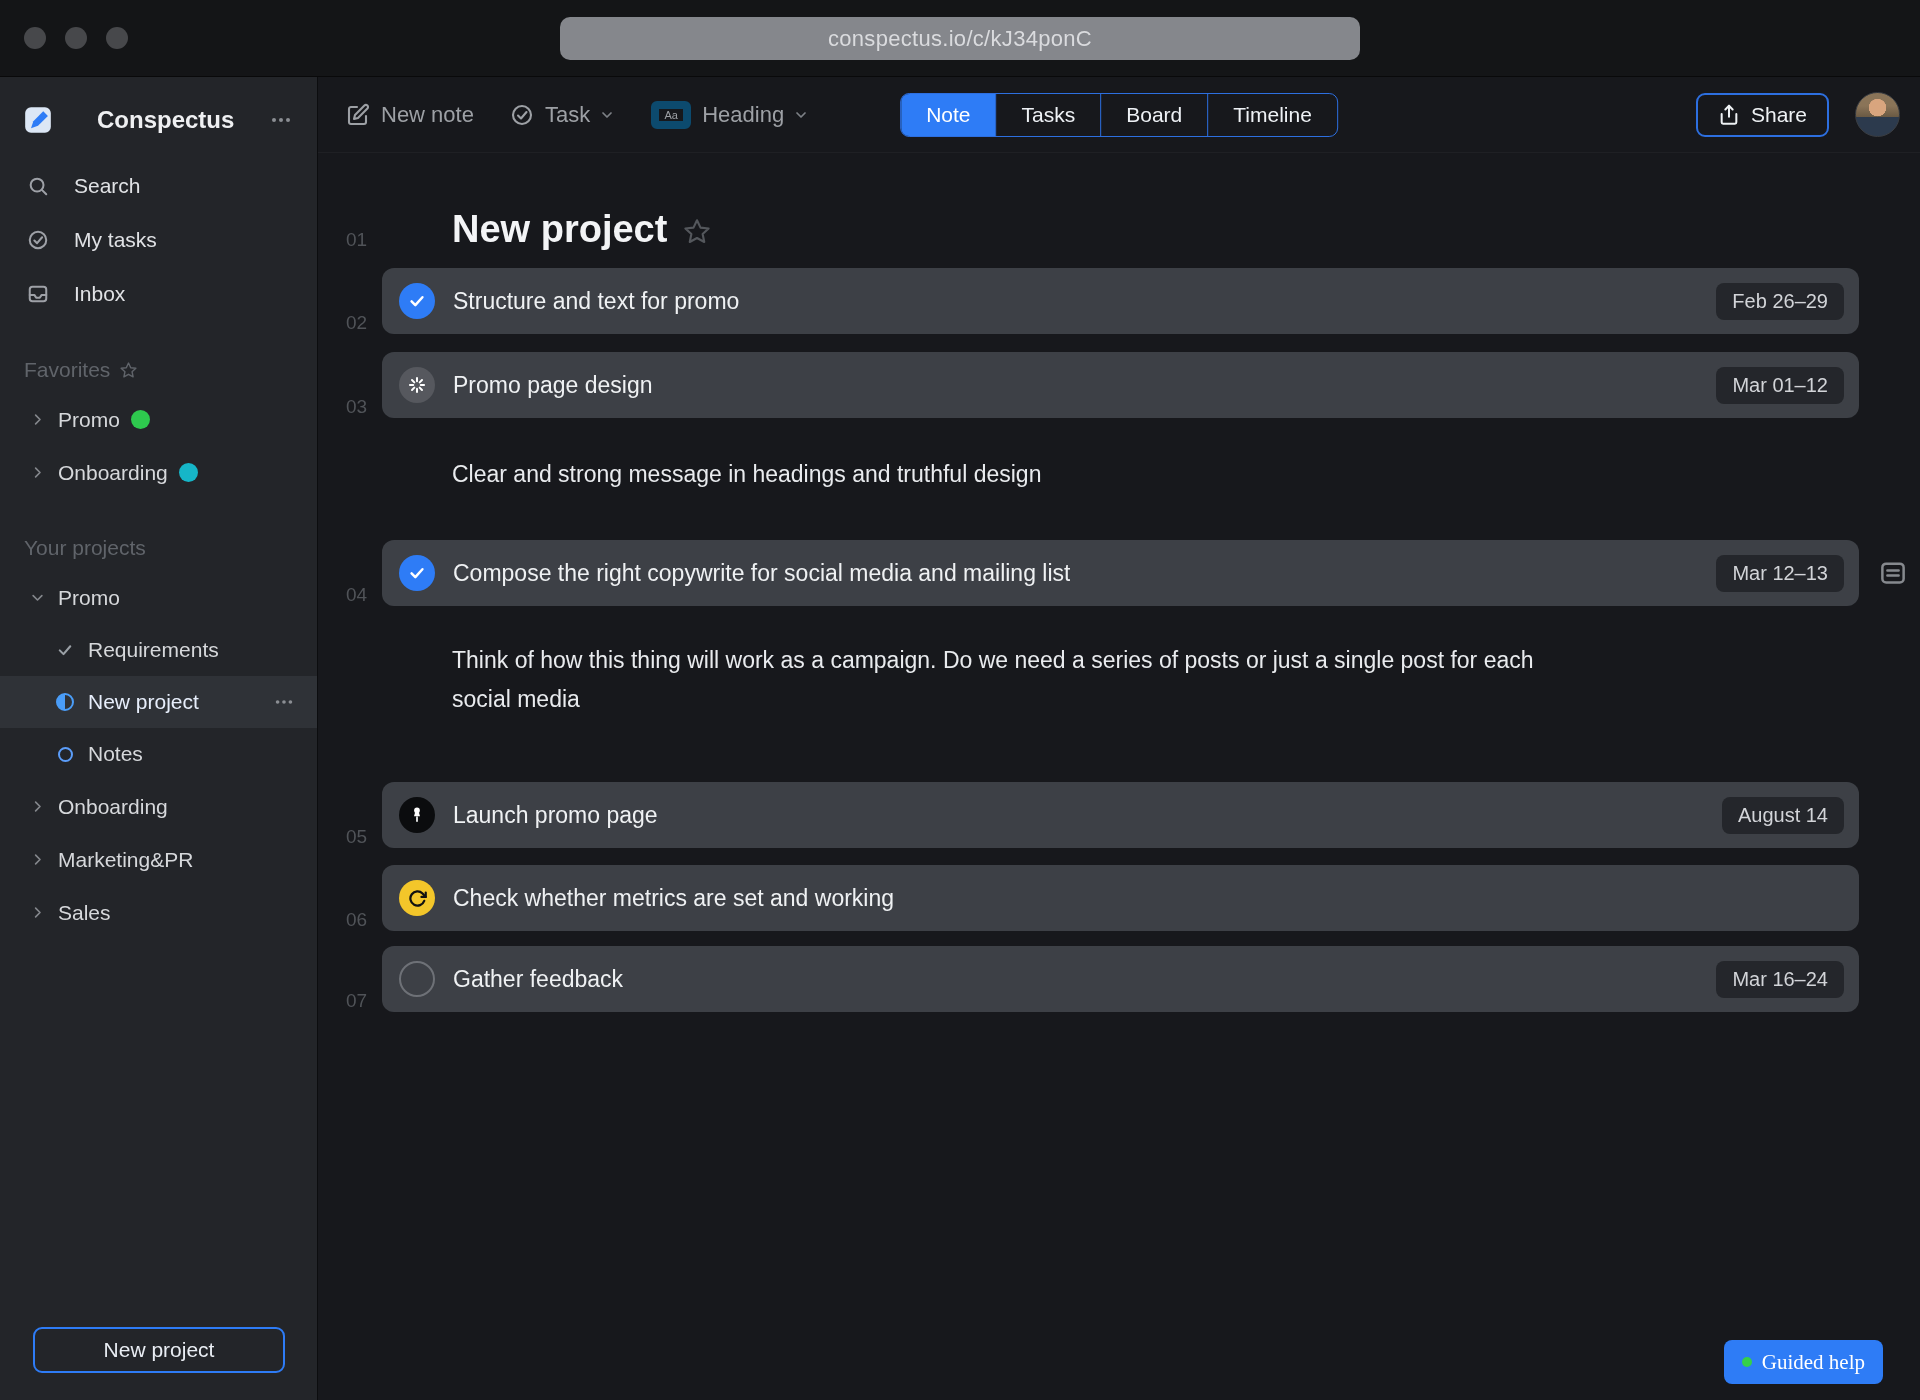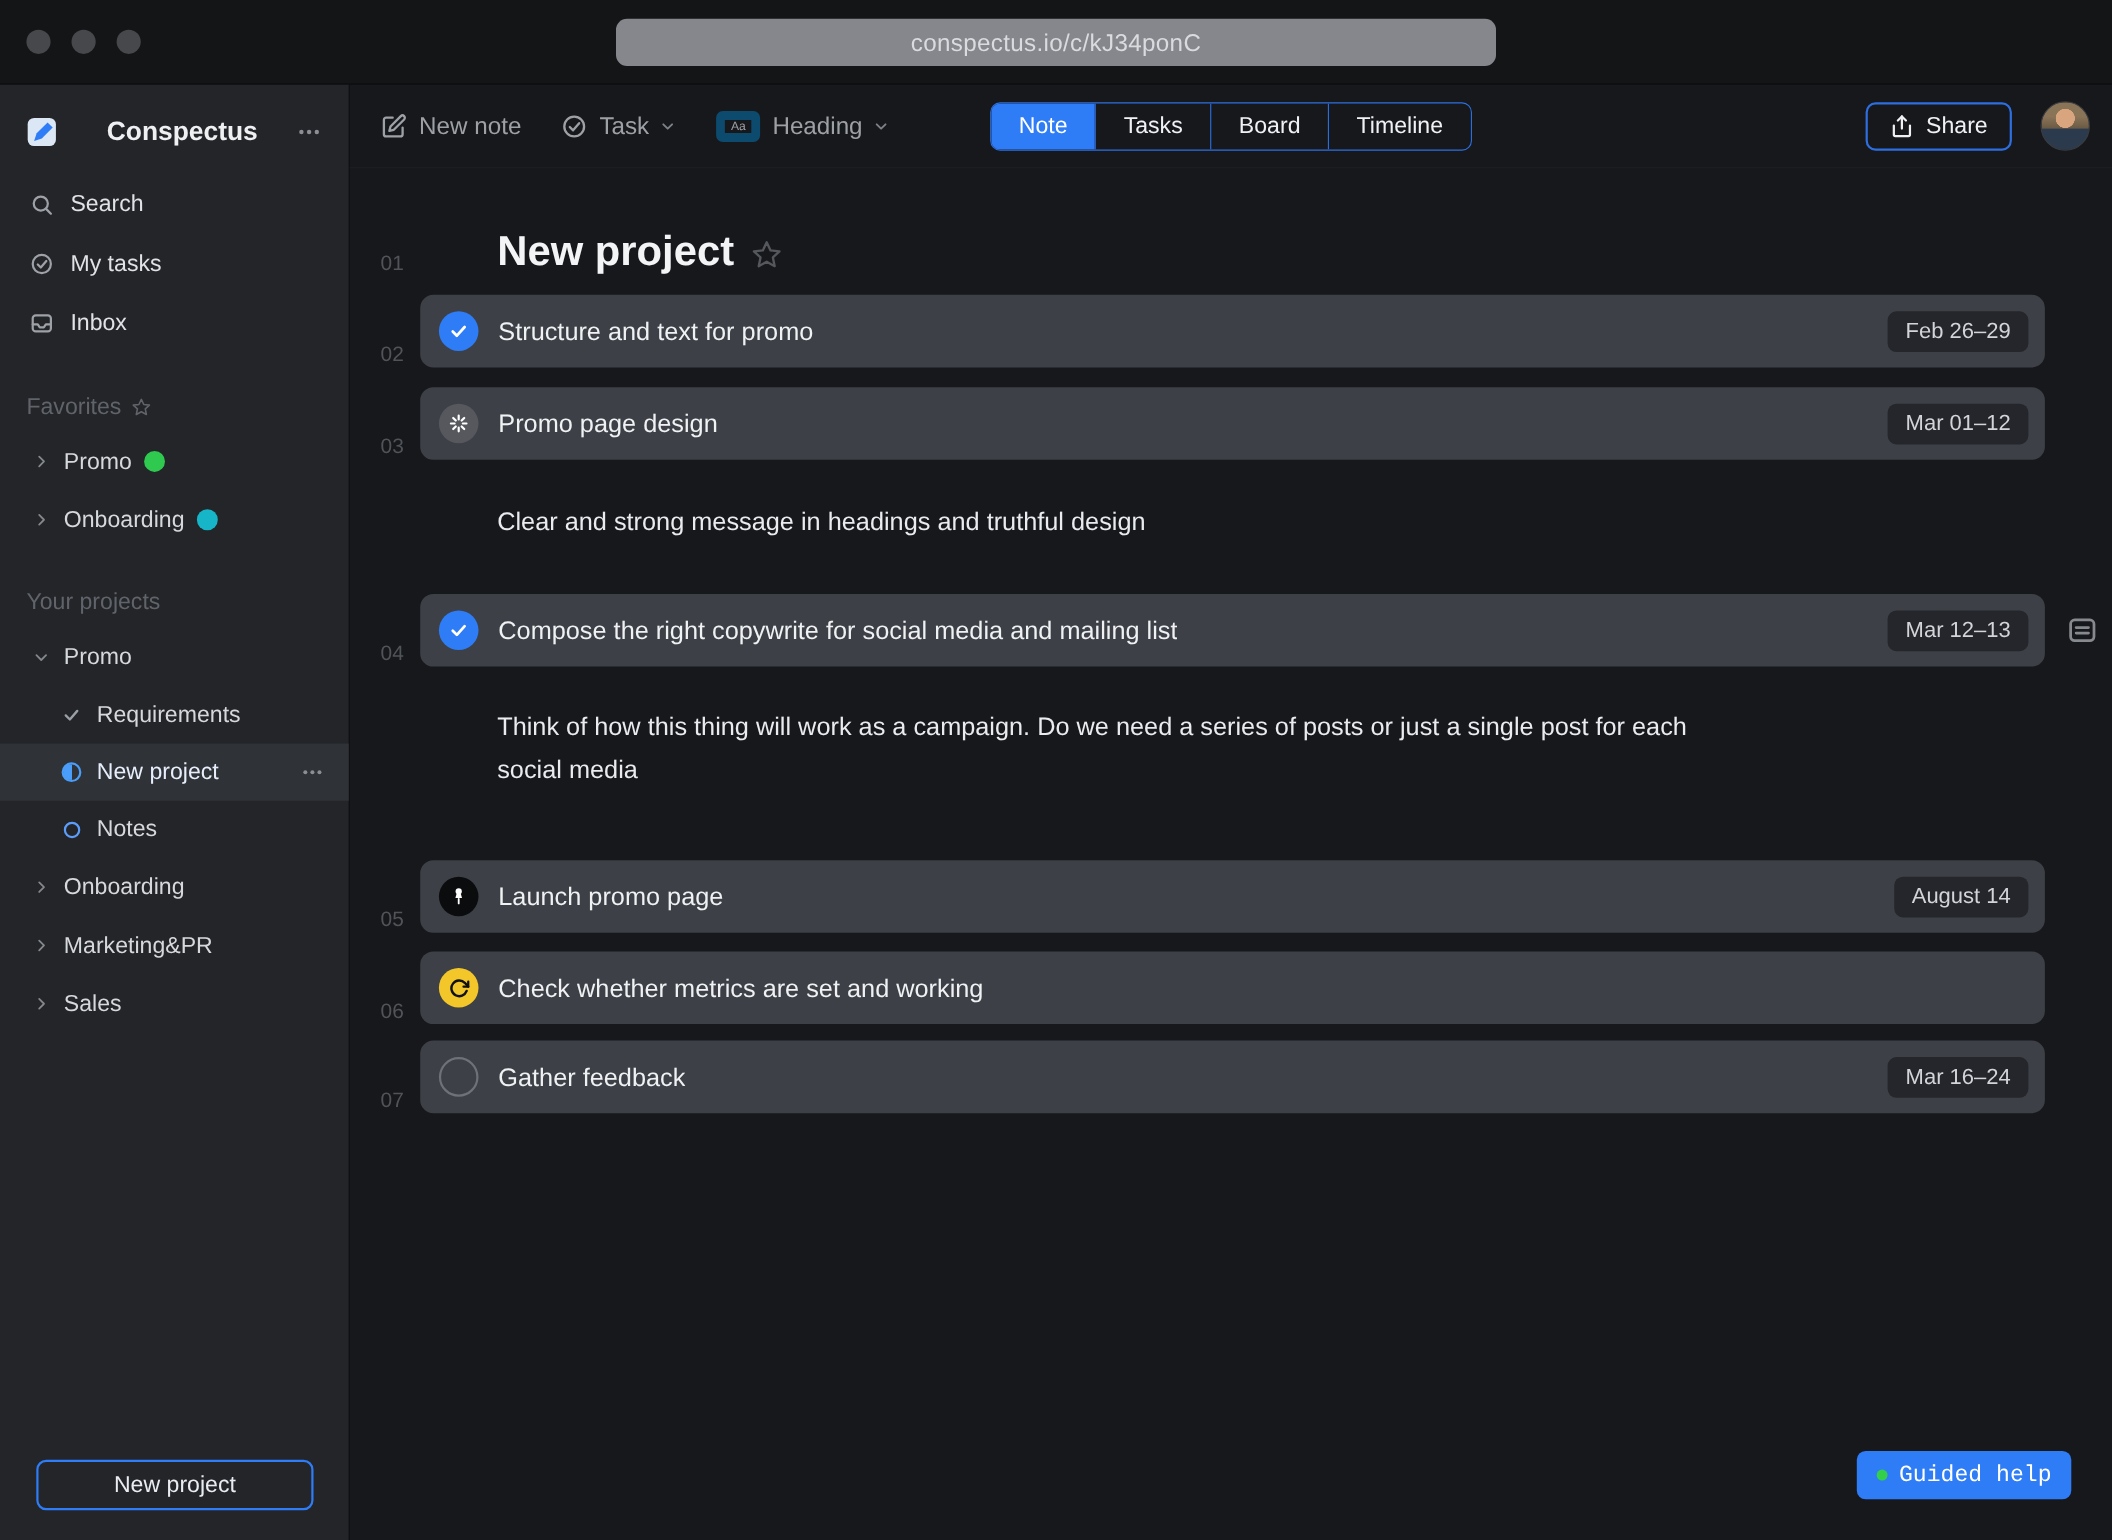--- a/index.html
+++ b/index.html
@@ -18,21 +18,21 @@
   
   .app { flex: 1; display: flex; min-height: 0; }
   .sidebar { width: 318px; flex: none; background: #232529; border-right: 1px solid #0c0d0f; position: relative; padding-top: 14px; }
   .main { flex: 1; background: #17181c; position: relative; display: flex; flex-direction: column; }
 
   
   .app-header { height: 58px; display: flex; align-items: center; gap: 13px; padding: 0 24px 0 24px; margin-bottom: 10px; }
   .app-name { font-size: 24px; font-weight: 700; color: #eff0f2; margin-left: 32px; }
   .hdr-ellipsis { margin-left: auto; color: #8b8e93; display: flex; align-items: center; cursor: pointer; }
 
-  .side-item { height: 54px; display: flex; align-items: center; gap: 15px; padding-left: 27px; font-size: 21px; color: #e0e2e5; cursor: pointer; }
+  .side-item { height: 54px; display: flex; align-items: center; gap: 25px; padding-left: 27px; font-size: 21px; color: #e0e2e5; cursor: pointer; }
   .side-item .icn { display: flex; align-items: center; color: #9ea1a7; }
 
   .section-title { margin-top: 26px; height: 46px; display: flex; align-items: center; gap: 9px; padding-left: 24px; font-size: 21px; color: #60646a; }
 
   .tree-item { height: 53px; display: flex; align-items: center; padding-left: 30px; font-size: 21px; color: #d6d8db; cursor: pointer; }
   .tree-item .chev { width: 17px; display: flex; align-items: center; color: #84878c; margin-right: 11px; flex: none; }
   .tree-item .badge { width: 19px; height: 19px; border-radius: 50%; margin-left: 11px; flex: none; }
   .badge-green { background: #2ec94e; }
   .badge-teal { background: #16b6c8; }
 
@@ -96,23 +96,23 @@
 
   .mt-t1 { margin-top: 17px; }
   .mt-t2 { margin-top: 18px; }
   .mt-p1 { margin-top: 37px; }
   .mt-t3 { margin-top: 46px; }
   .mt-p2 { margin-top: 35px; }
   .mt-t4 { margin-top: 63px; }
   .mt-t5 { margin-top: 17px; }
   .mt-t6 { margin-top: 15px; }
 
-  .guided-help { position: absolute; right: 37px; bottom: 37px; height: 44px; padding: 0 18px;
+  .guided-help { position: absolute; right: 37px; bottom: 16px; height: 44px; padding: 0 18px;
                  display: flex; align-items: center; gap: 10px; background: #2e7cf6; border: none; border-radius: 8px;
-                 color: #fff; font-size: 21px; font-family: Liberation Mono, monospace; cursor: pointer; }
+                 color: #fff; font-size: 21px; font-family: Liberation Serif, serif; cursor: pointer; }
   .green-dot { width: 10px; height: 10px; border-radius: 50%; background: #35d04a; flex: none; }
 
   svg { display: block; }
 </style>
 </head>
 <body>
 
 <div class="window">
 
   <div class="titlebar">

